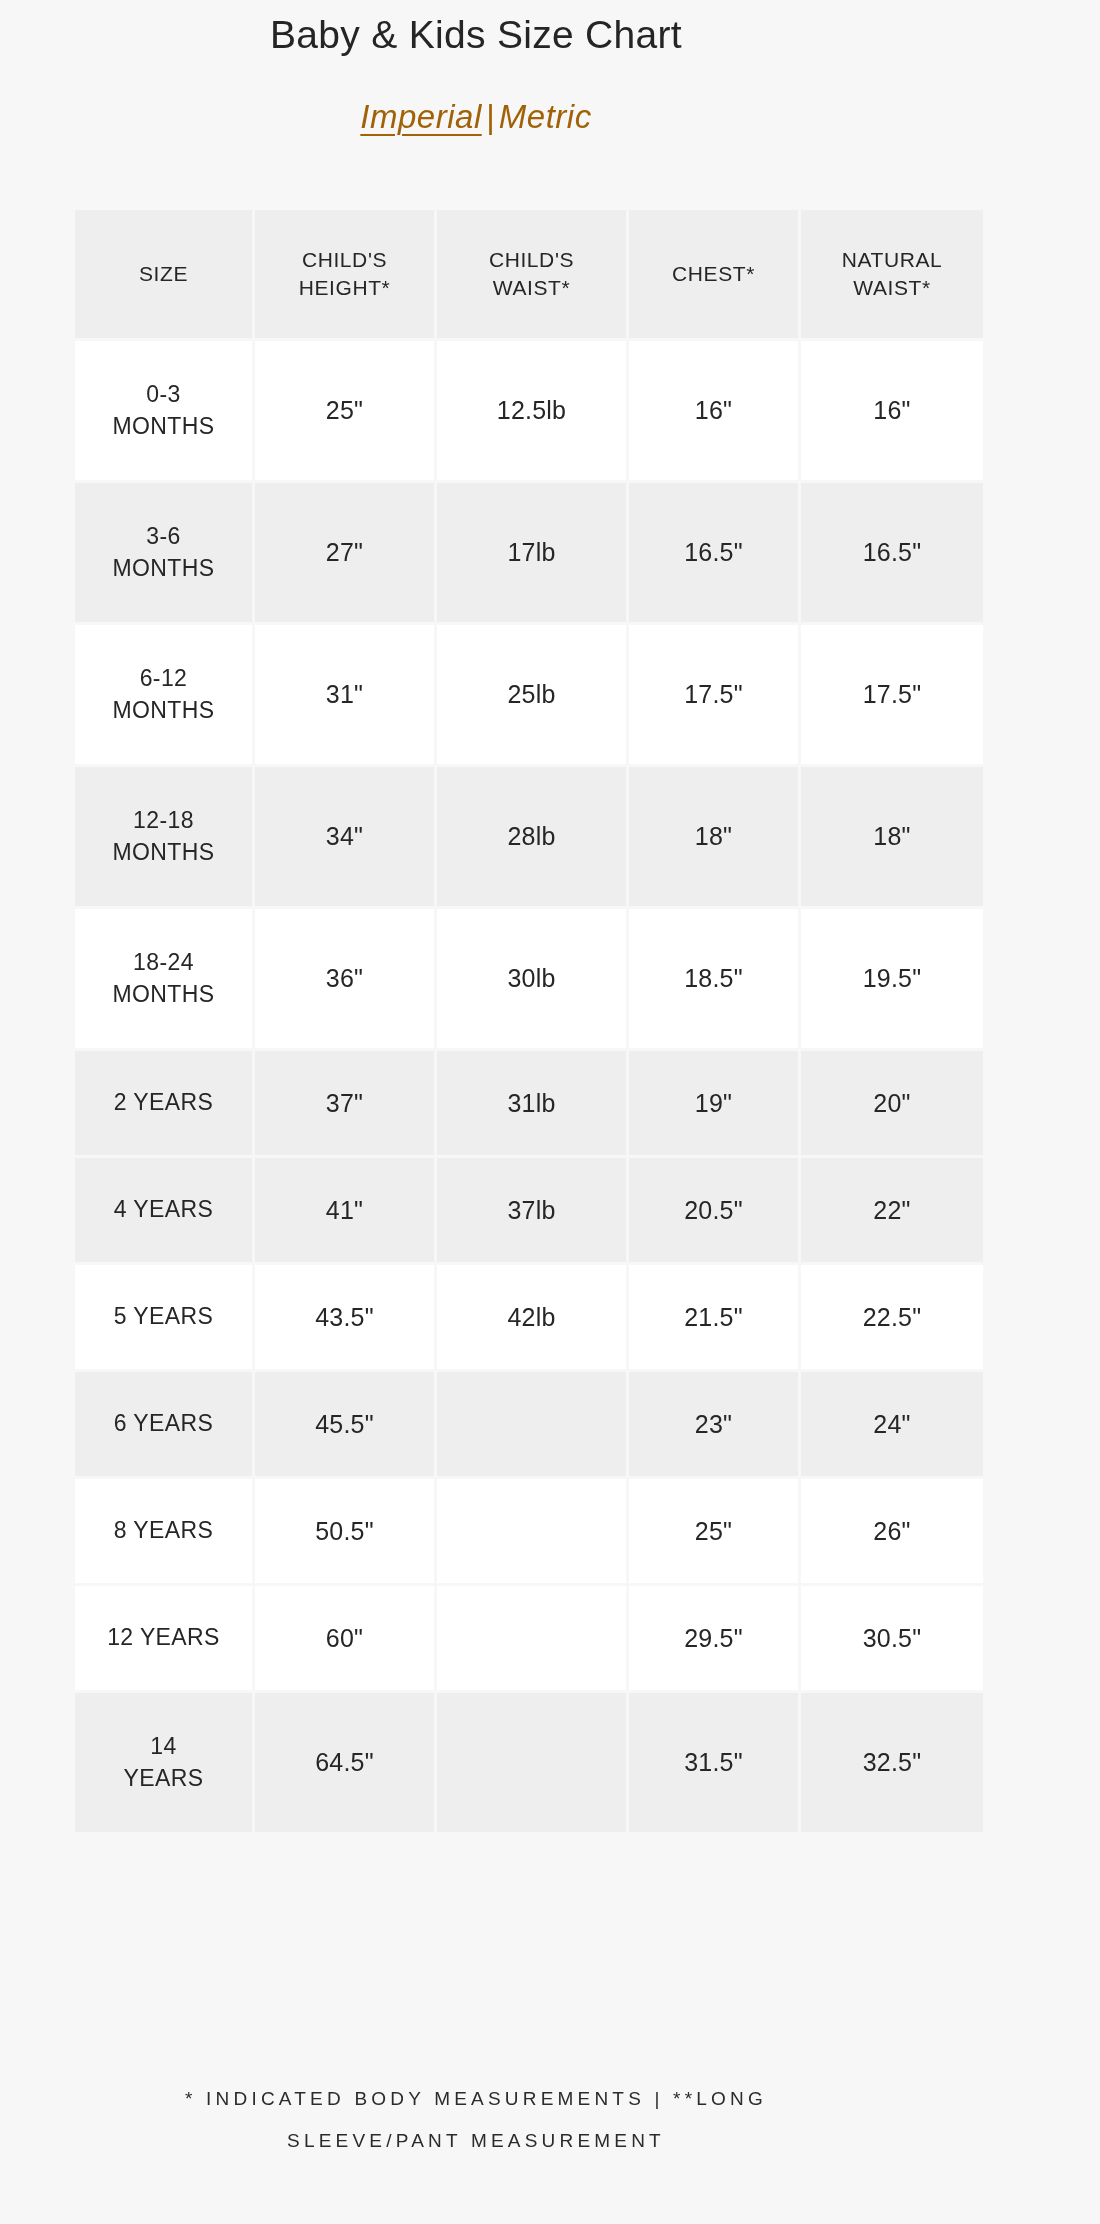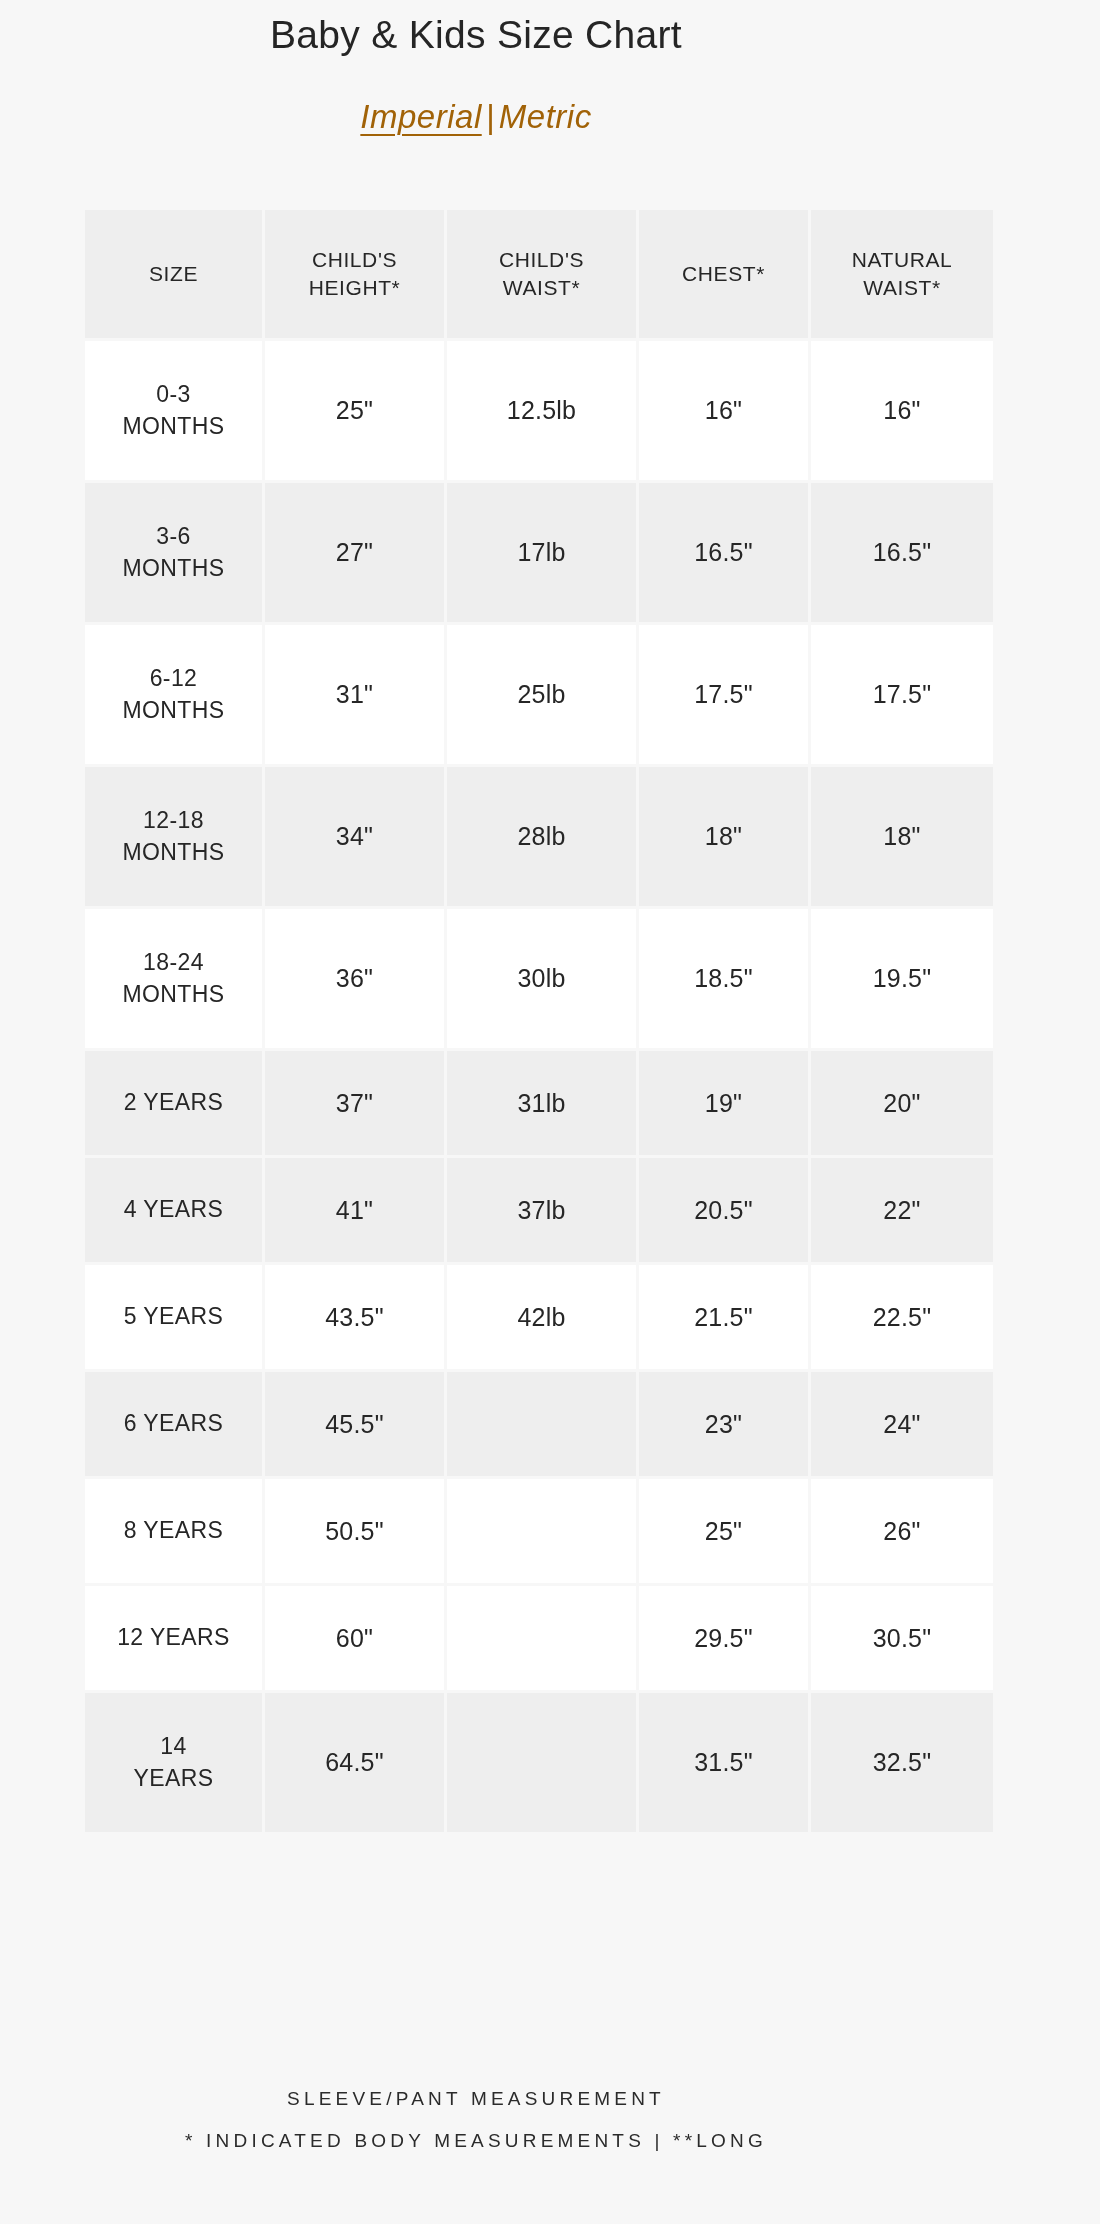--- a/index.html
+++ b/index.html
@@ -49,21 +49,21 @@
   .subtitle .unit-sep {
     padding: 0 4px;
   }
   .subtitle .unit-alt {
     cursor: pointer;
   }
 
   
   .table-wrap {
     position: absolute;
-    left: 85px;
+    left: 75px;
     top: 210px;
     width: 908px;
     overflow: hidden;
   }
   table.size-table {
     border-collapse: separate;
     border-spacing: 0;
     width: 908px;
     table-layout: fixed;
   }
@@ -265,17 +265,17 @@
           <td></td>
           <td>31.5"</td>
           <td>32.5"</td>
         </tr>
 
       </tbody>
     </table>
   </div>
 
   <div class="footnote">
+    <span class="fn-line">* INDICATED BODY MEASUREMENTS | **LONG</span>
     <span class="fn-line">SLEEVE/PANT MEASUREMENT</span>
-    <span class="fn-line">* INDICATED BODY MEASUREMENTS | **LONG</span>
   </div>
 
 </div>
 
 </body></html>

